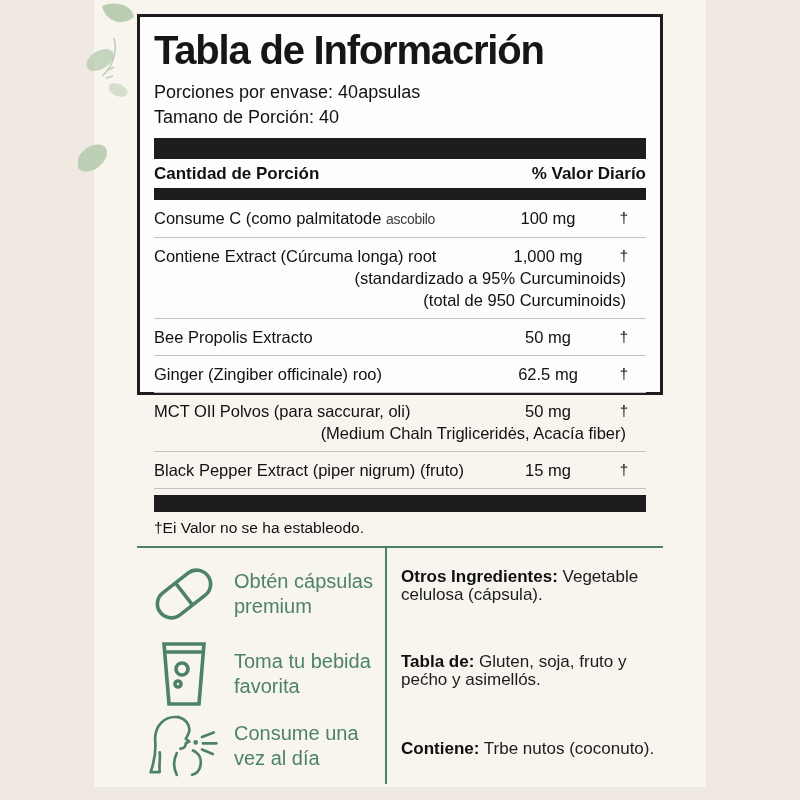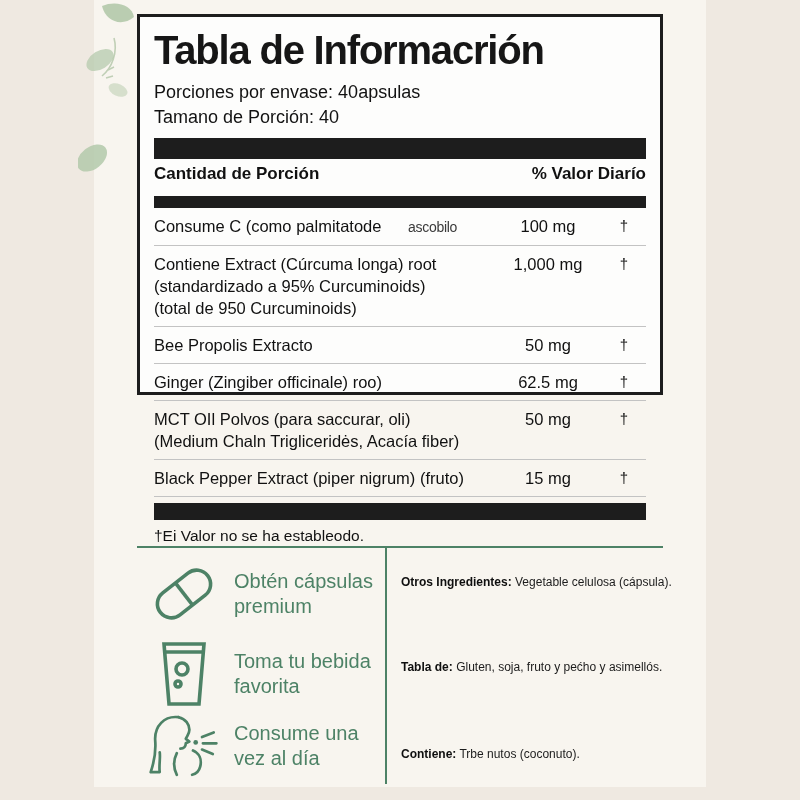--- a/index.html
+++ b/index.html
@@ -17,37 +17,37 @@
     box-sizing:border-box;background:#fdfdfc;border:3px solid #1d1d1d;
     padding:8px 12px 0 12px;
   }
   .title{font-size:40px;font-weight:bold;letter-spacing:-1.2px;line-height:46px;margin:2px 0 7px 2px;color:#161616;}
   .subline{font-size:18px;line-height:25px;margin-left:2px;color:#121212;}
   .bar{background:#1d1d1d;margin:0 2px;}
   .bar-thick{height:21px;margin-top:8px;}
   .bar-med{height:12px;}
   .bar-low{height:17px;margin-top:6px;margin-bottom:7px;}
   .facts-header{display:flex;justify-content:space-between;align-items:baseline;
-    font-weight:bold;font-size:17px;padding:5px 2px 12px 2px;}
+    font-weight:bold;font-size:17px;padding:5px 2px 4px 2px;}
   .row{position:relative;margin:0 2px;padding:7px 0 7px 0;font-size:16.5px;border-bottom:1px solid #c3c3c3;}
   .row:last-of-type{border-bottom:none;}
   .row .l1{display:block;line-height:22px;padding-right:118px;}
-  .row .l2,.row .l3{display:block;line-height:22px;padding-right:20px;}
-  .row .suffix{font-size:14px;color:#3a3a3a;letter-spacing:-0.3px;margin-left:22px;}
+  .row .l2,.row .l3{display:block;line-height:22px;padding-right:20px;text-align:right;}
+  .row .suffix{font-size:14px;color:#3a3a3a;letter-spacing:-0.3px;}
   .row .amount{position:absolute;top:7px;right:52px;width:92px;text-align:center;line-height:22px;}
   .row .dagger{position:absolute;top:7px;right:8px;width:28px;text-align:center;font-size:15px;line-height:22px;}
   .footnote{font-size:15.5px;padding:0 2px 10px 2px;}
   
   .divider-h{position:absolute;left:137px;top:546px;width:526px;height:2px;background:#4d8266;}
   .divider-v{position:absolute;left:385px;top:546px;width:2px;height:238px;background:#4d8266;}
   .benefit{position:absolute;left:148px;width:232px;display:flex;align-items:center;gap:14px;}
   .benefit .icon{flex:none;width:72px;height:72px;display:flex;align-items:center;justify-content:center;}
   .benefit .blabel{font-size:20px;font-weight:normal;color:#4d8266;line-height:25px;width:152px;}
   .b1{top:558px;} .b2{top:638px;} .b3{top:710px;}
-  .info{position:absolute;left:401px;width:274px;font-size:12px;line-height:29px;color:#1c1c1c;}
+  .info{position:absolute;left:401px;width:274px;font-size:17px;line-height:18px;color:#1c1c1c;}
   .info .lead{font-weight:bold;color:#0f0f0f;}
   .i1{top:568px;} .i2{top:653px;} .i3{top:740px;}
   svg{display:block;}
 </style>
 </head>
 <body>
 
 <div class="strip"></div>
 
 <div class="leaves">

